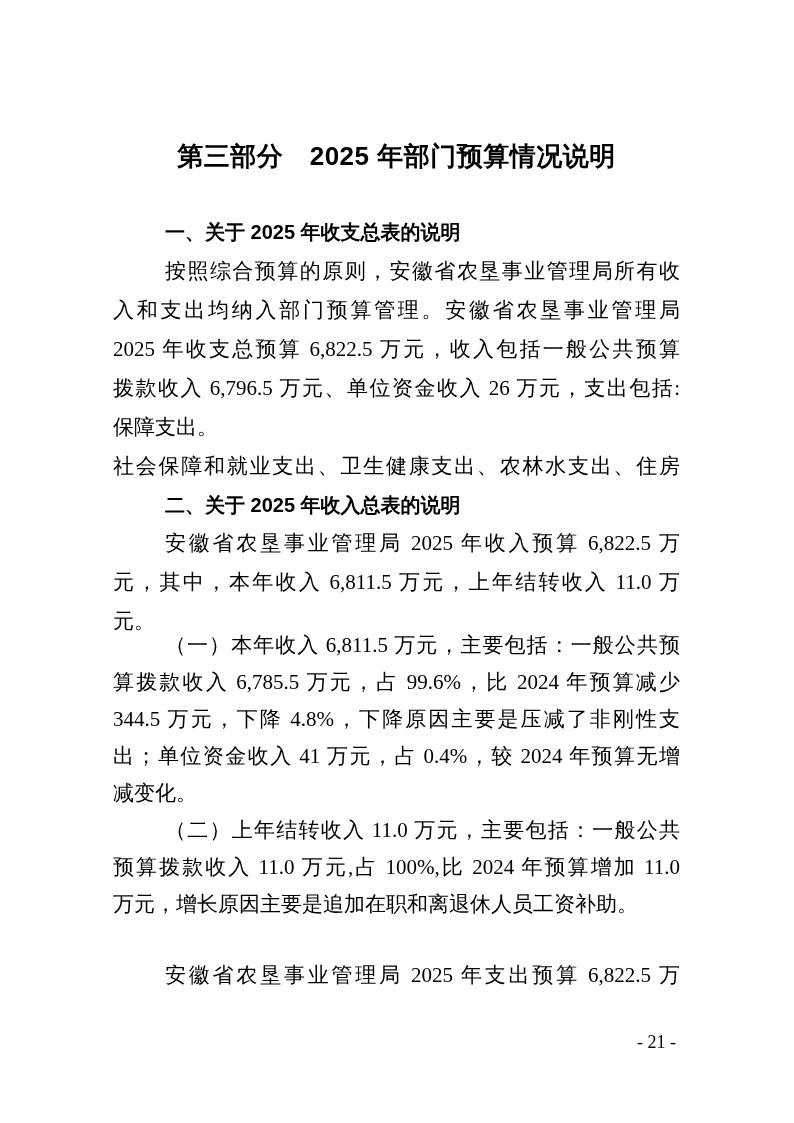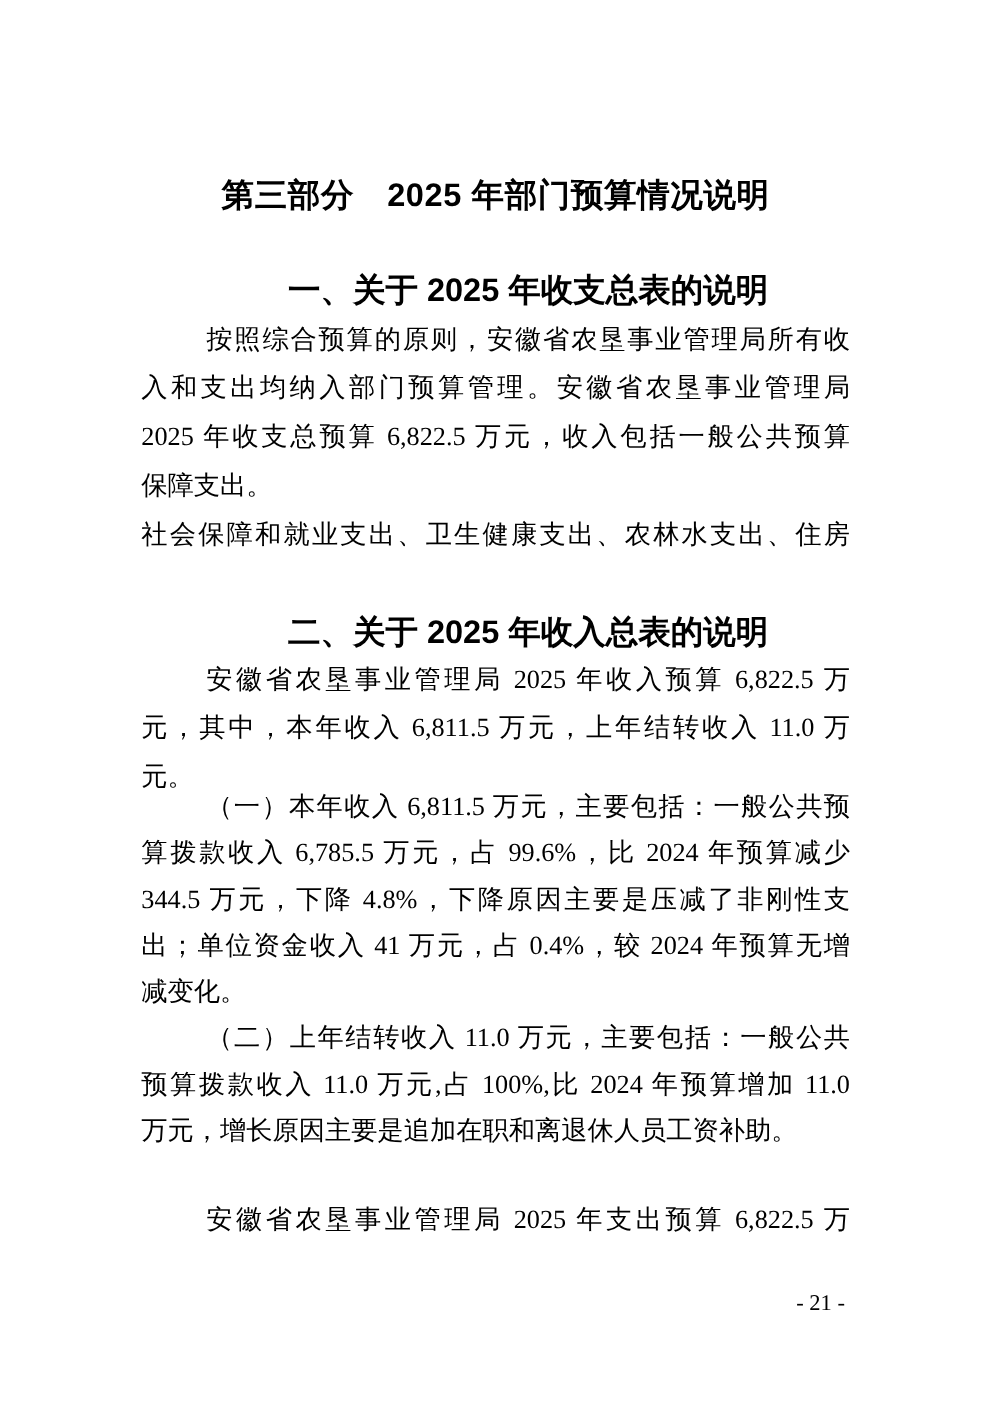--- a/index.html
+++ b/index.html
@@ -11,23 +11,23 @@
   .page{position:relative;width:769px;height:1123px;background:#fff;overflow:hidden;}
 
   .doc-title{
     position:absolute;left:113px;width:567px;top:140px;
     font-size:26px;line-height:32px;font-weight:bold;
     font-family:"Liberation Sans","DejaVu Sans",sans-serif;
     text-align:center;white-space:pre-wrap;letter-spacing:0.5px;
   }
   .heading{
     position:absolute;left:113px;width:567px;
-    font-size:26px;line-height:27px;font-weight:bold;
+    font-size:20px;line-height:27px;font-weight:bold;
     font-family:"Liberation Sans","DejaVu Sans",sans-serif;
-    text-indent:52px;white-space:pre-wrap;text-align:center;
+    text-indent:52px;white-space:pre-wrap;
   }
   .para{position:absolute;left:113px;width:567px;font-size:21px;}
   .para .ln{text-align:justify;text-align-last:justify;white-space:pre-wrap;}
   .para .ln.last{text-align:last;text-align-last:left;}
   .ind{text-indent:52px;}
   .p39 .ln{line-height:39px;}
   .p37 .ln{line-height:37px;}
 
   .footer{
     position:absolute;left:113px;width:563px;top:1032px;
@@ -41,20 +41,21 @@
 <div class="page">
 
   <div class="doc-title">第三部分　2025 年部门预算情况说明</div>
 
   <div class="heading" style="top:219px">一、关于 2025 年收支总表的说明</div>
 
   <div class="para p39" style="top:252px">
     <div class="ln ind">按照综合预算的原则，安徽省农垦事业管理局所有收</div>
     <div class="ln">入和支出均纳入部门预算管理。安徽省农垦事业管理局</div>
     <div class="ln">2025 年收支总预算 6,822.5 万元，收入包括一般公共预算</div>
+    <div class="ln">拨款收入 6,796.5 万元、单位资金收入 26 万元，支出包括:</div>
     <div class="ln last">保障支出。</div>
     <div class="ln">社会保障和就业支出、卫生健康支出、农林水支出、住房</div>
   </div>
 
   <div class="heading" style="top:492px">二、关于 2025 年收入总表的说明</div>
 
   <div class="para p39" style="top:524px">
     <div class="ln ind">安徽省农垦事业管理局 2025 年收入预算 6,822.5 万</div>
     <div class="ln">元，其中，本年收入 6,811.5 万元，上年结转收入 11.0 万</div>
     <div class="ln last">元。</div>

